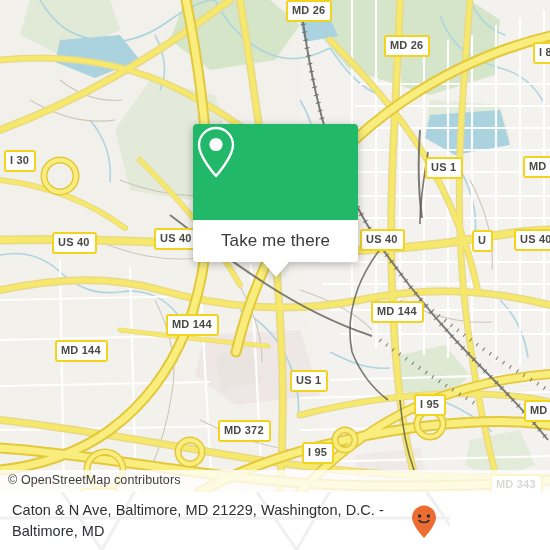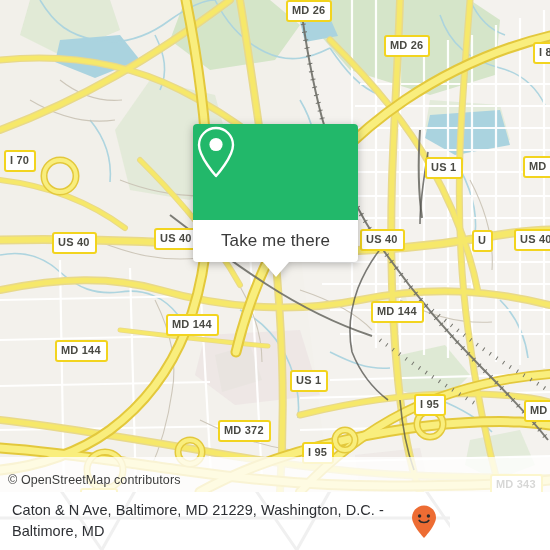--- a/index.html
+++ b/index.html
@@ -29,21 +29,21 @@
     white-space:nowrap;
     letter-spacing:.2px;
     font-family:"Liberation Sans", sans-serif;
   }
 
   
   .attrib{
     position:absolute;left:0;bottom:0;width:100%;
     background:rgba(255,255,255,.78);
     font-size:12.5px;color:#3c3c3c;
-    padding:16px 0 5px 8px;
+    padding:3px 0 5px 8px;
     box-sizing:border-box;
     letter-spacing:.1px;
   }
 
   
   .callout{position:absolute;left:193px;top:124px;width:165px;
            filter:drop-shadow(0 2px 4px rgba(0,0,0,.28));text-align:right;}
   .callout-head{
     background:#22b86a;height:96px;border-radius:4px 4px 0 0;
     display:flex;align-items:center;justify-content:center;
@@ -263,21 +263,21 @@
           <path d="M400,400 C402,424 406,448 414,470"></path>
           <path d="M352,352 C360,372 372,388 388,400"></path>
         </g>
       </g>
     </svg>
 
     <div id="shield-layer">
         <div class="shield" style="left: 286px; top: 0px;">MD 26</div>
         <div class="shield" style="left: 384px; top: 35px;">MD 26</div>
         <div class="shield" style="left: 533px; top: 42px;">I 8</div>
-        <div class="shield" style="left: 4px; top: 150px;">I 70</div>
+        <div class="shield" style="left: 4px; top: 150px;">I 30</div>
         <div class="shield" style="left: 425px; top: 157px;">US 1</div>
         <div class="shield" style="left: 523px; top: 156px;">MD 1</div>
         <div class="shield" style="left: 52px; top: 232px;">US 40</div>
         <div class="shield" style="left: 154px; top: 228px;">US 40</div>
         <div class="shield" style="left: 360px; top: 229px;">US 40</div>
         <div class="shield" style="left: 472px; top: 230px;">U</div>
         <div class="shield" style="left: 514px; top: 229px;">US 40</div>
         <div class="shield" style="left: 371px; top: 301px;">MD 144</div>
         <div class="shield" style="left: 166px; top: 314px;">MD 144</div>
         <div class="shield" style="left: 55px; top: 340px;">MD 144</div>

